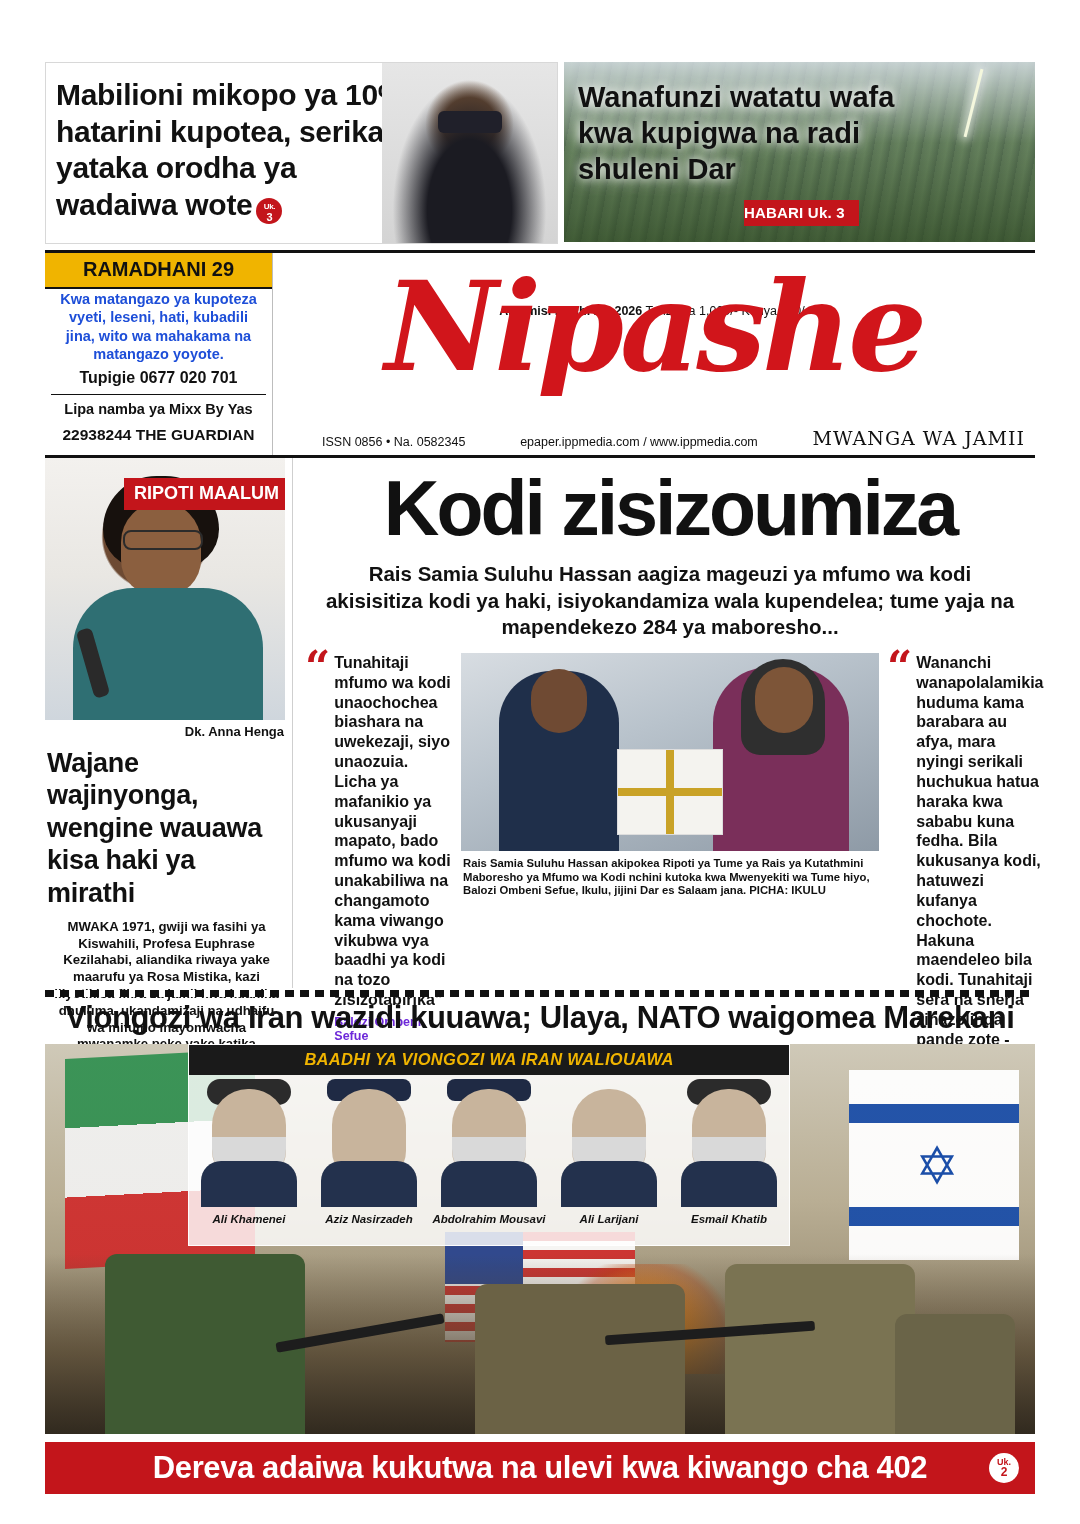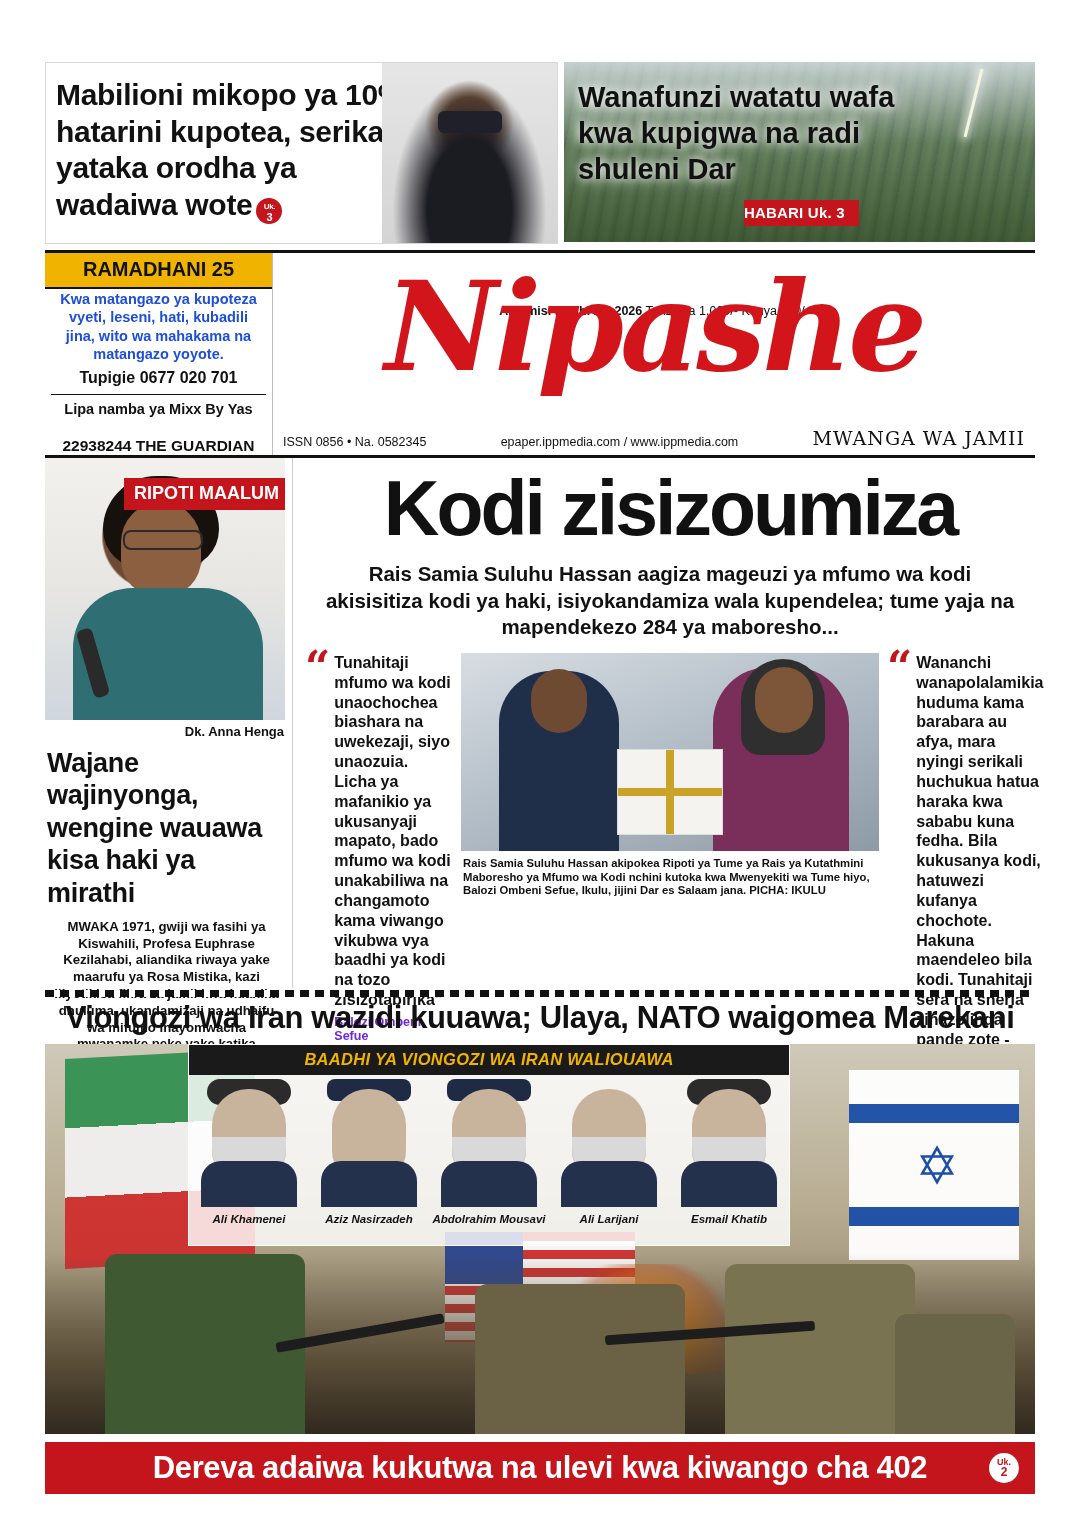--- a/index.html
+++ b/index.html
@@ -185,21 +185,21 @@
     text-align: center;
     color: #111;
     font-weight: bold;
     line-height: 1.25;
   }
   .promo-line3 {
     font-size: 15.5px;
     text-align: center;
     color: #111;
     font-weight: bold;
-    margin-top: 19px;
+    margin-top: 8px;
   }
 
   .masthead {
     flex: 1;
     position: relative;
   }
   .masthead-date {
     position: absolute;
     top: 9px;
     width: 100%;
@@ -226,21 +226,21 @@
   .masthead-bottom {
     position: absolute;
     left: 0;
     right: 0;
     bottom: 6px;
     display: flex;
     align-items: flex-end;
     justify-content: space-between;
     padding: 0 10px;
   }
-  .issn { font-size: 12.5px; color: #111; }
+  .issn { font-size: 12.5px; color: #111; margin-left: 39px; }
   .epaper { font-size: 12.5px; color: #111; }
   .slogan {
     font-family: "DejaVu Serif", serif;
     font-size: 19px;
     letter-spacing: 1px;
     color: #111;
   }
 
   
   .main-section {
@@ -620,21 +620,21 @@
       <div class="photo-bg"></div>
       <div class="lightning"></div>
       <div class="headline">Wanafunzi watatu wafa kwa kupigwa na radi shuleni Dar</div>
       <div class="habari-tag">HABARI Uk. 3</div>
     </div>
   </div>
 
   <div class="masthead-row">
 
     <div class="promo-box">
-      <div class="promo-title">RAMADHANI 25</div>
+      <div class="promo-title">RAMADHANI 29</div>
       <div class="promo-body">Kwa matangazo ya kupoteza vyeti, leseni, hati, kubadili jina, wito wa mahakama na matangazo yoyote.</div>
       <div class="promo-phone">Tupigie 0677 020 701</div>
       <div class="promo-divider"></div>
       <div class="promo-line2">Lipa namba ya Mixx By Yas</div>
       <div class="promo-line3">22938244 THE GUARDIAN</div>
     </div>
 
     <div class="masthead">
       <div class="masthead-date">
         <b>Alhamisi Machi 19, 2026</b>

